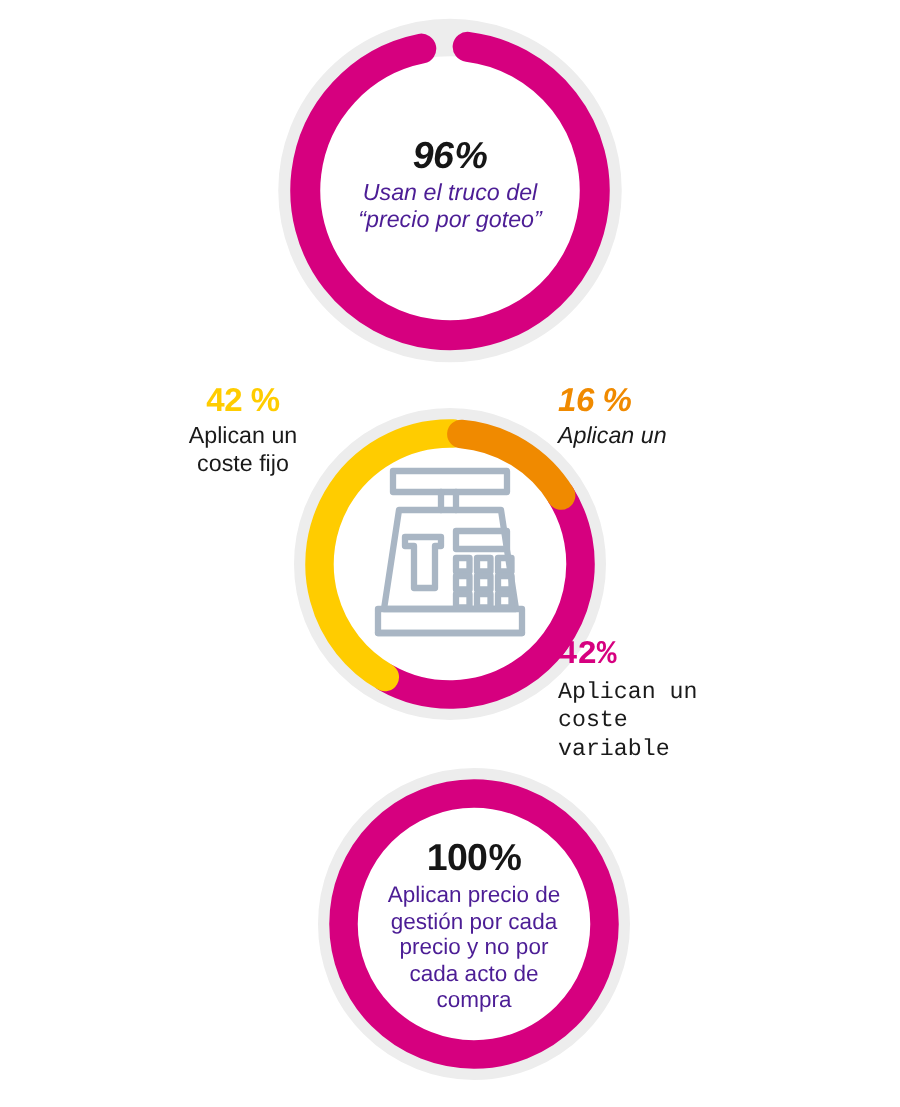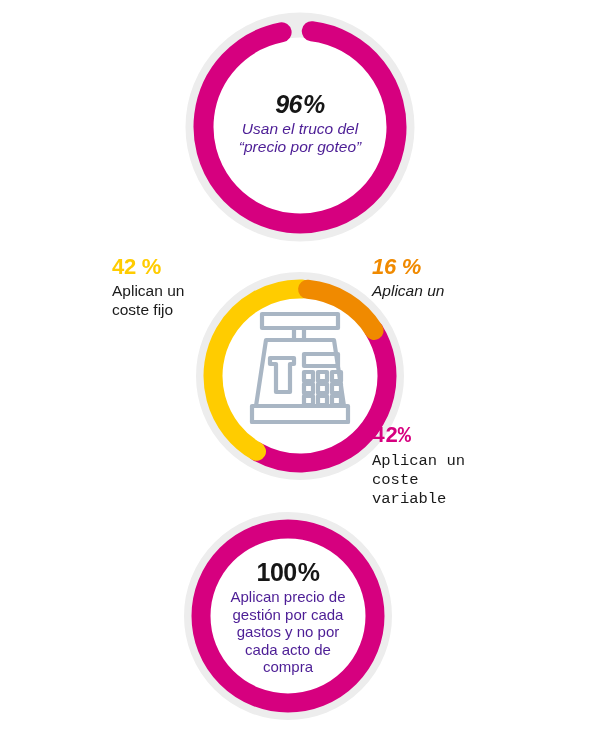--- a/index.html
+++ b/index.html
@@ -86,21 +86,21 @@
   #register-icon {
     position: absolute;
     left: 46px;
     top: 38px;
     width: 116px;
     height: 128px;
   }
 
   
   #donut-bottom {
-    left: 184px;
+    left: 212px;
     top: 512px;
     width: 208px;
     height: 208px;
   }
   #donut-bottom .center-text {
     left: 26px;
     top: 46px;
     width: 156px;
     font-size: 15px;
   }
@@ -125,21 +125,21 @@
   }
   .side-label .lbl-desc {
     display: block;
     font-weight: 400;
   }
 
   #label-fijo {
     left: 112px;
     top: 254px;
     width: 100px;
-    text-align: left;
+    text-align: center;
   }
   #label-porcentaje {
     left: 372px;
     top: 254px;
     width: 118px;
     text-align: left;
     font-style: italic;
   }
   #label-variable {
     left: 372px;
@@ -226,19 +226,19 @@
 
   <div class="donut-block" id="donut-bottom">
     <svg class="donut-svg" width="208" height="208" viewBox="0 0 208 208">
       <circle cx="104" cy="104" r="92" fill="none" stroke="#EDEDED" stroke-width="24"></circle>
       <circle cx="104" cy="104" r="87" fill="none" stroke="#D6007F" stroke-width="19"></circle>
     </svg>
     <div class="center-text">
       <span class="big-pct"><span>100</span><span class="sym">%</span></span>
       <span class="desc">Aplican precio de</span>
       <span class="desc">gestión por cada</span>
-      <span class="desc">gastos y no por</span>
+      <span class="desc">precio y no por</span>
       <span class="desc">cada acto de</span>
       <span class="desc">compra</span>
     </div>
   </div>
 
 </div>
 
 </body></html>

